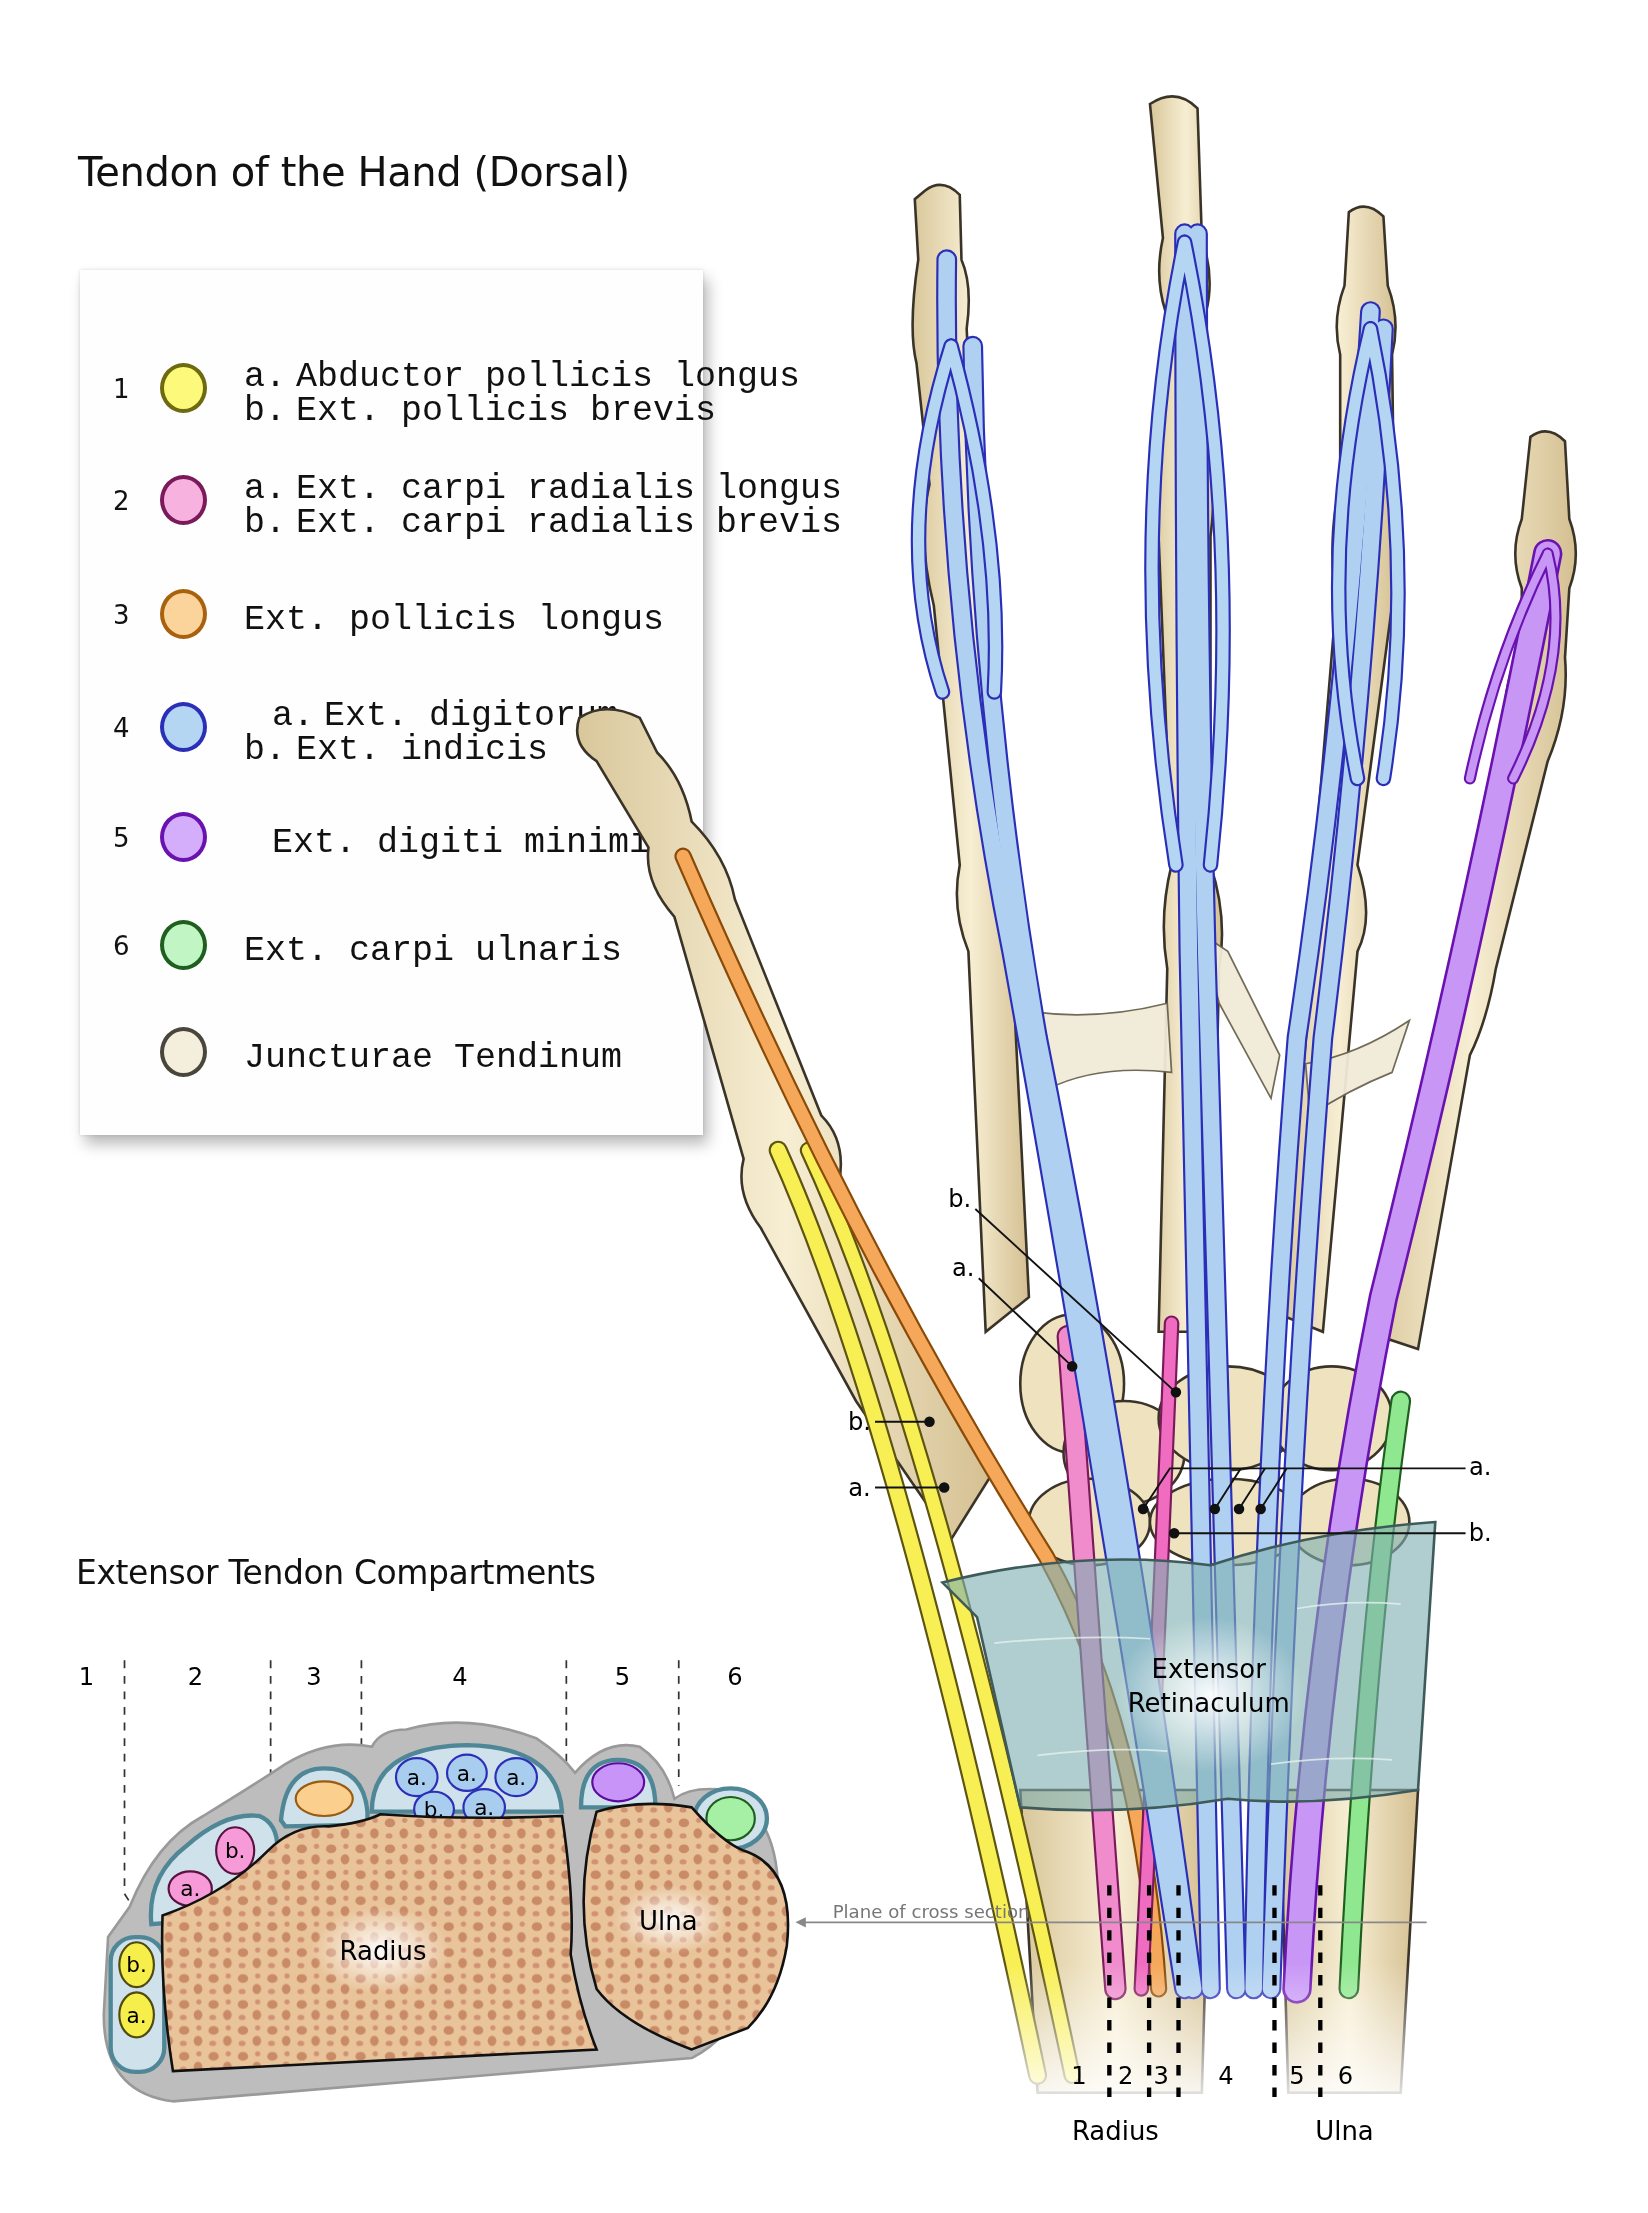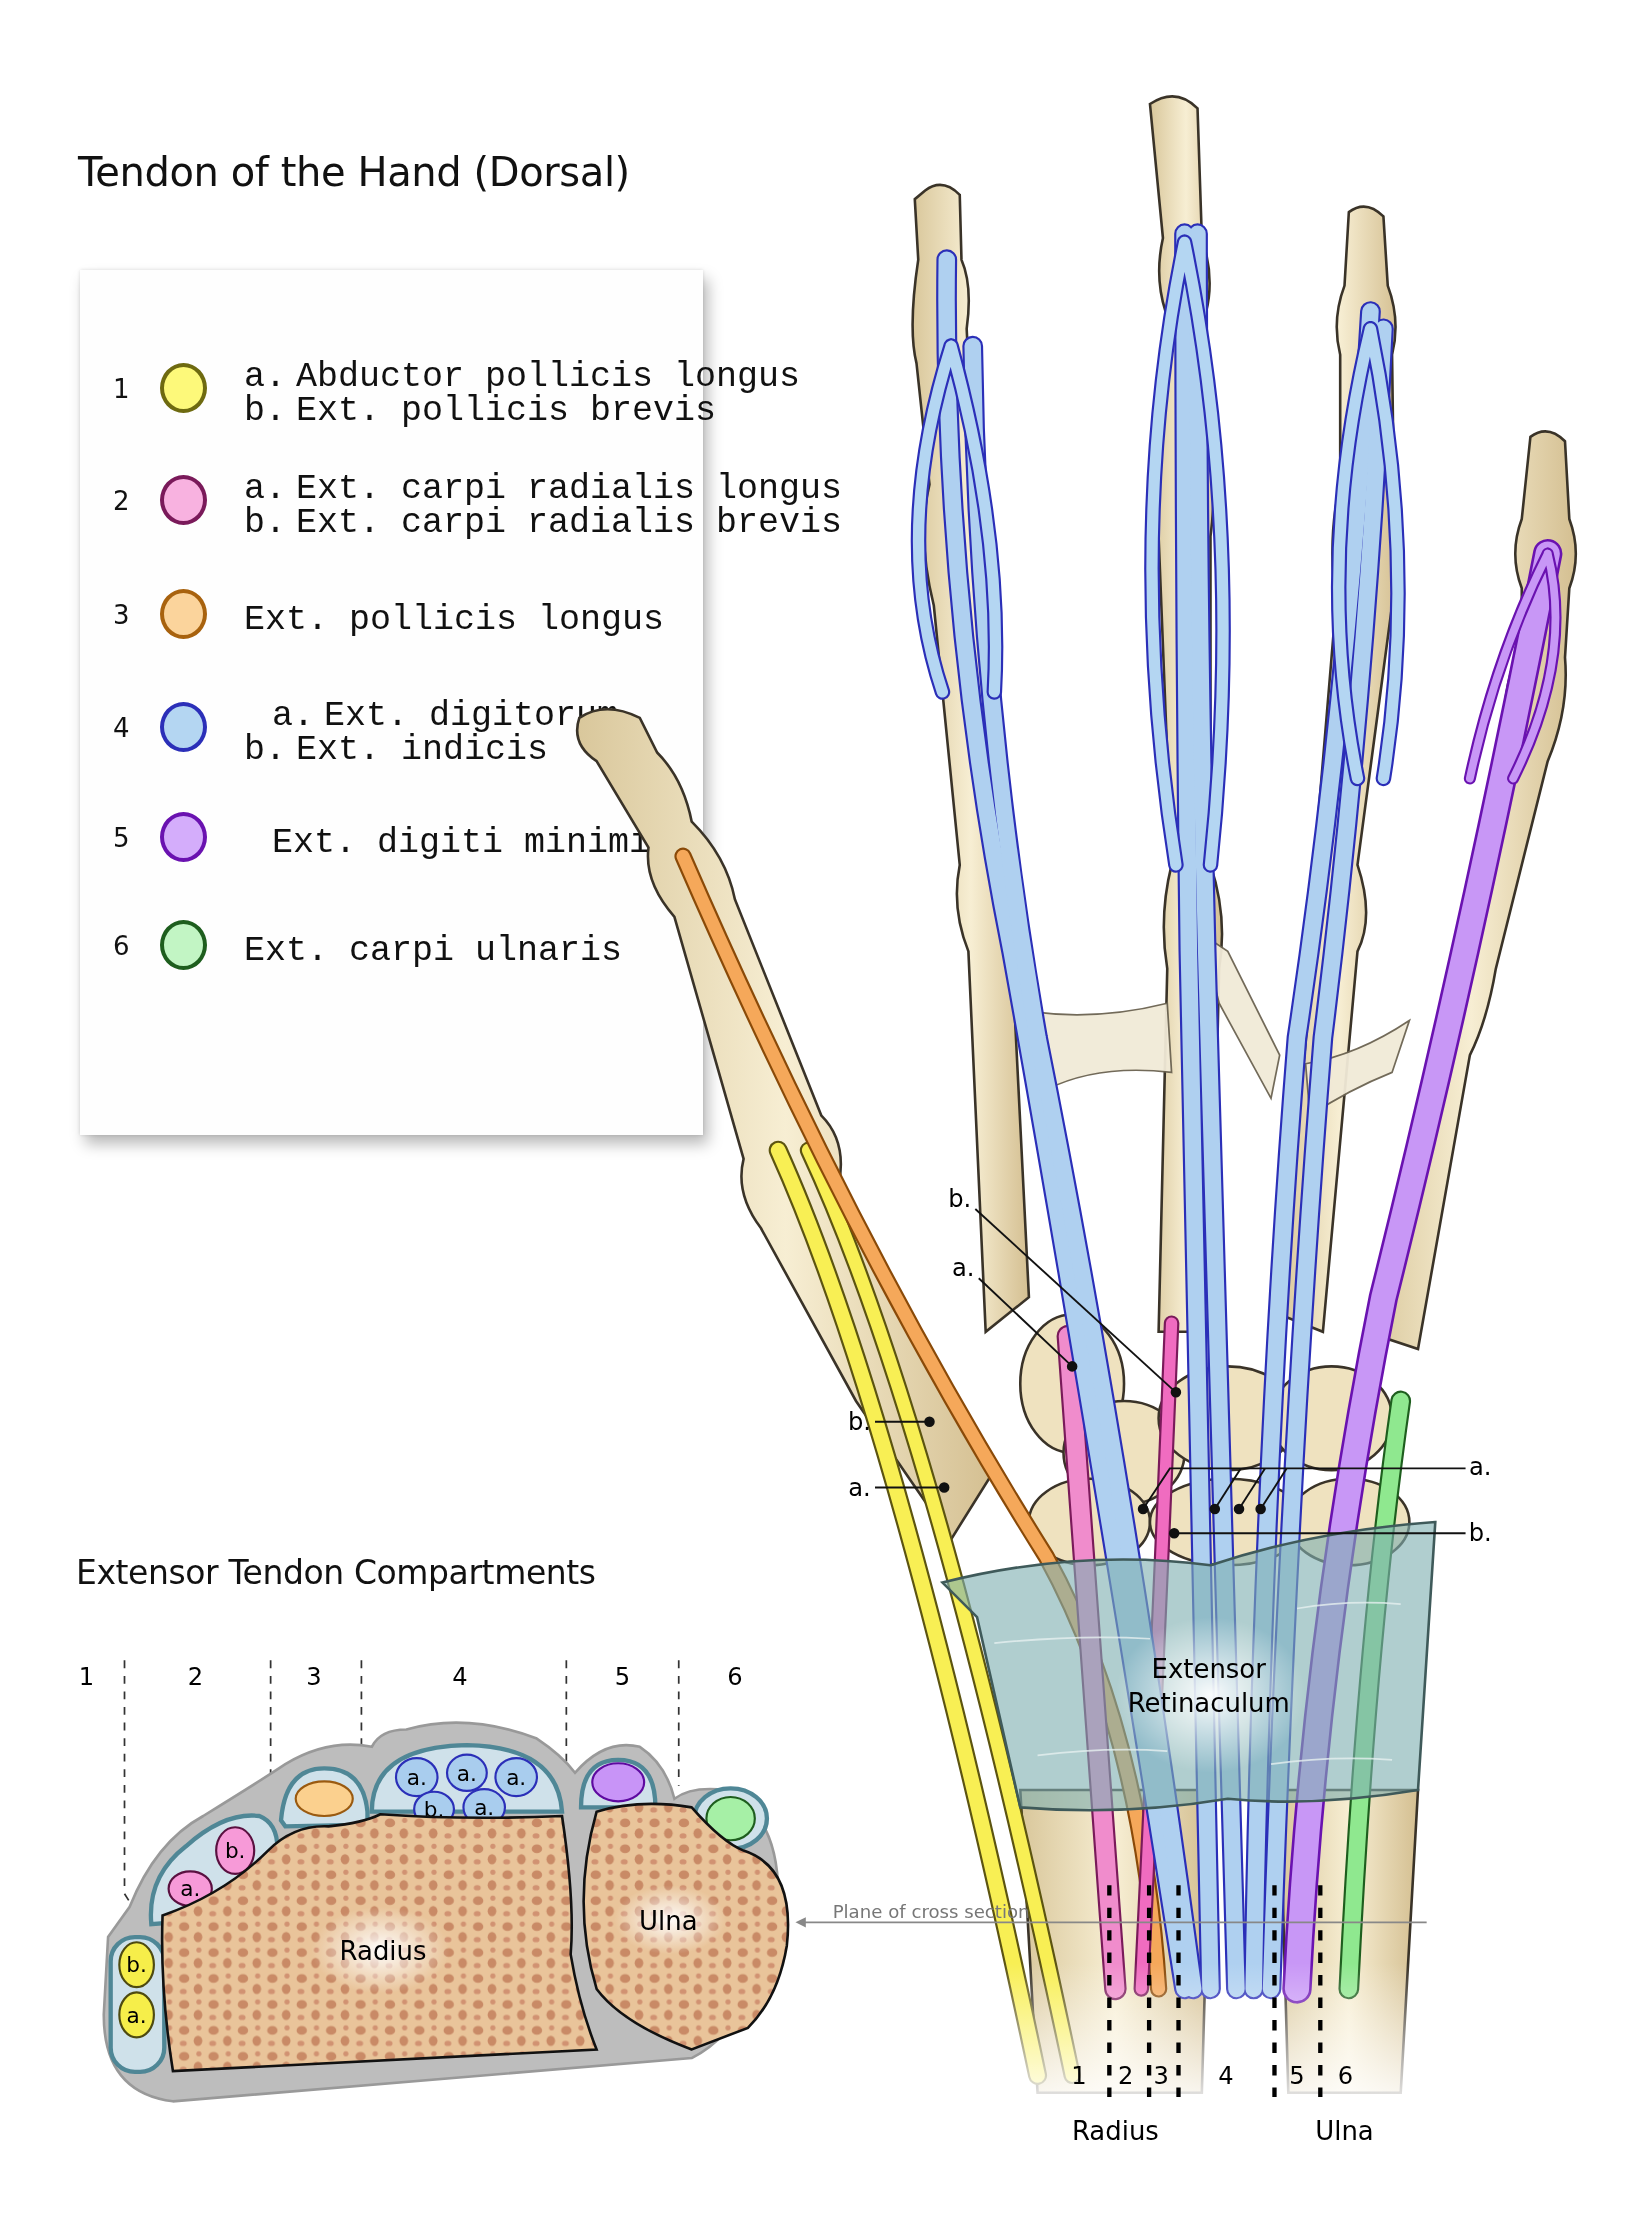--- a/index.html
+++ b/index.html
@@ -52,20 +52,25 @@
     </div>
     <div class="lg-row" style="top: 534px;">
       <span class="lg-num">5</span>
       <span class="lg-swatch" style="background: rgb(212, 173, 251); border-color: rgb(106, 18, 176);"></span>
       <div class="lg-line" style="top: 19px; margin-left: 28px;"><span>Ext. digiti minimi</span></div>
     </div>
     <div class="lg-row" style="top: 642px;">
       <span class="lg-num">6</span>
       <span class="lg-swatch" style="background: rgb(194, 245, 196); border-color: rgb(30, 94, 30);"></span>
       <div class="lg-line" style="top: 19px;"><span>Ext. carpi ulnaris</span></div>
+    </div>
+    <div class="lg-row" style="top: 749px;">
+      <span class="lg-num"></span>
+      <span class="lg-swatch" style="background: rgb(244, 238, 221); border-color: rgb(74, 70, 60);"></span>
+      <div class="lg-line" style="top: 19px;"><span>Juncturae Tendinum</span></div>
     </div>
   </div>
 
 <div class="abs subtitle">Extensor Tendon Compartments</div>
 
 <svg id="diagram" width="1648" height="2214" viewBox="0 0 1906 2560">
   <defs>
     <linearGradient id="boneGrad" x1="0" x2="1" y1="0" y2="0">
       <stop offset="0" stop-color="#d9c79b"></stop>
       <stop offset="0.5" stop-color="#f7eed3"></stop>

